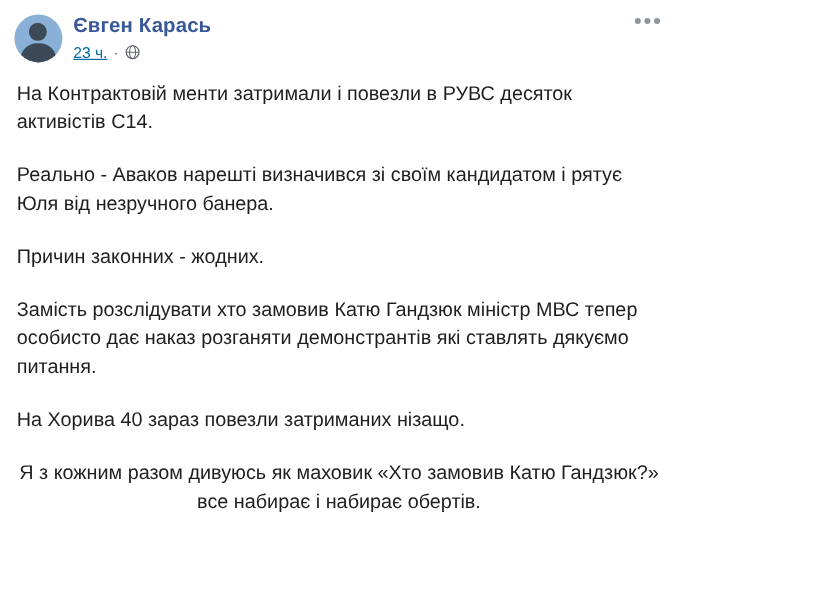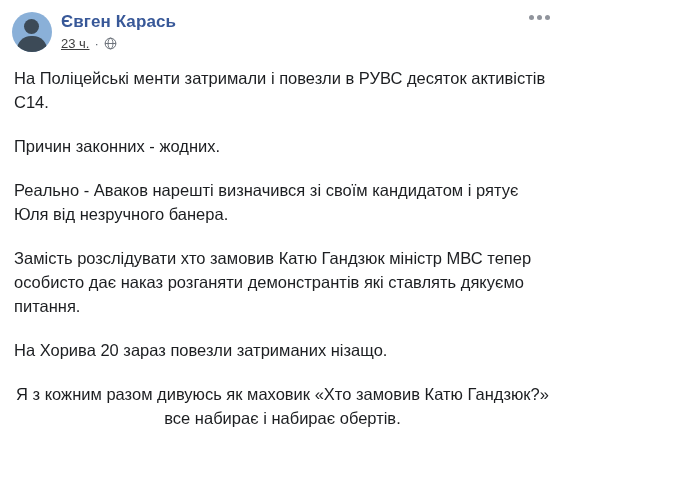--- a/index.html
+++ b/index.html
@@ -78,21 +78,21 @@
 
   .meta-line {
     display: flex;
     align-items: center;
     margin-top: 4px;
     color: #616770;
     font-size: 13px;
     line-height: 15px;
   }
 
-  .timestamp { color: #404040; text-decoration: underline; }
+  .timestamp { color: #0369a1; text-decoration: underline; }
 
   .dot-sep {
     margin: 0 5px;
     color: #616770;
     font-size: 13px;
     line-height: 13px;
   }
 
   .globe-icon {
     width: 13px;
@@ -159,21 +159,21 @@
     </div>
 
     <div class="more-menu">
       <span></span>
       <span></span>
       <span></span>
     </div>
   </div>
 
   <div class="post-body">
-    <p>На Поліцейські менти затримали і повезли в РУВС десяток активістів С14.</p>
+    <p>На Контрактовій менти затримали і повезли в РУВС десяток активістів С14.</p>
+    <p>Реально - Аваков нарешті визначився зі своїм кандидатом і рятує Юля від незручного банера.</p>
     <p>Причин законних - жодних.</p>
-    <p>Реально - Аваков нарешті визначився зі своїм кандидатом і рятує Юля від незручного банера.</p>
     <p>Замість розслідувати хто замовив Катю Гандзюк міністр МВС тепер особисто дає наказ розганяти демонстрантів які ставлять дякуємо питання.</p>
-    <p>На Хорива 20 зараз повезли затриманих нізащо.</p>
+    <p>На Хорива 40 зараз повезли затриманих нізащо.</p>
     <p>Я з кожним разом дивуюсь як маховик «Хто замовив Катю Гандзюк?» все набирає і набирає обертів.</p>
   </div>
 
 </div>
 
 </body></html>

